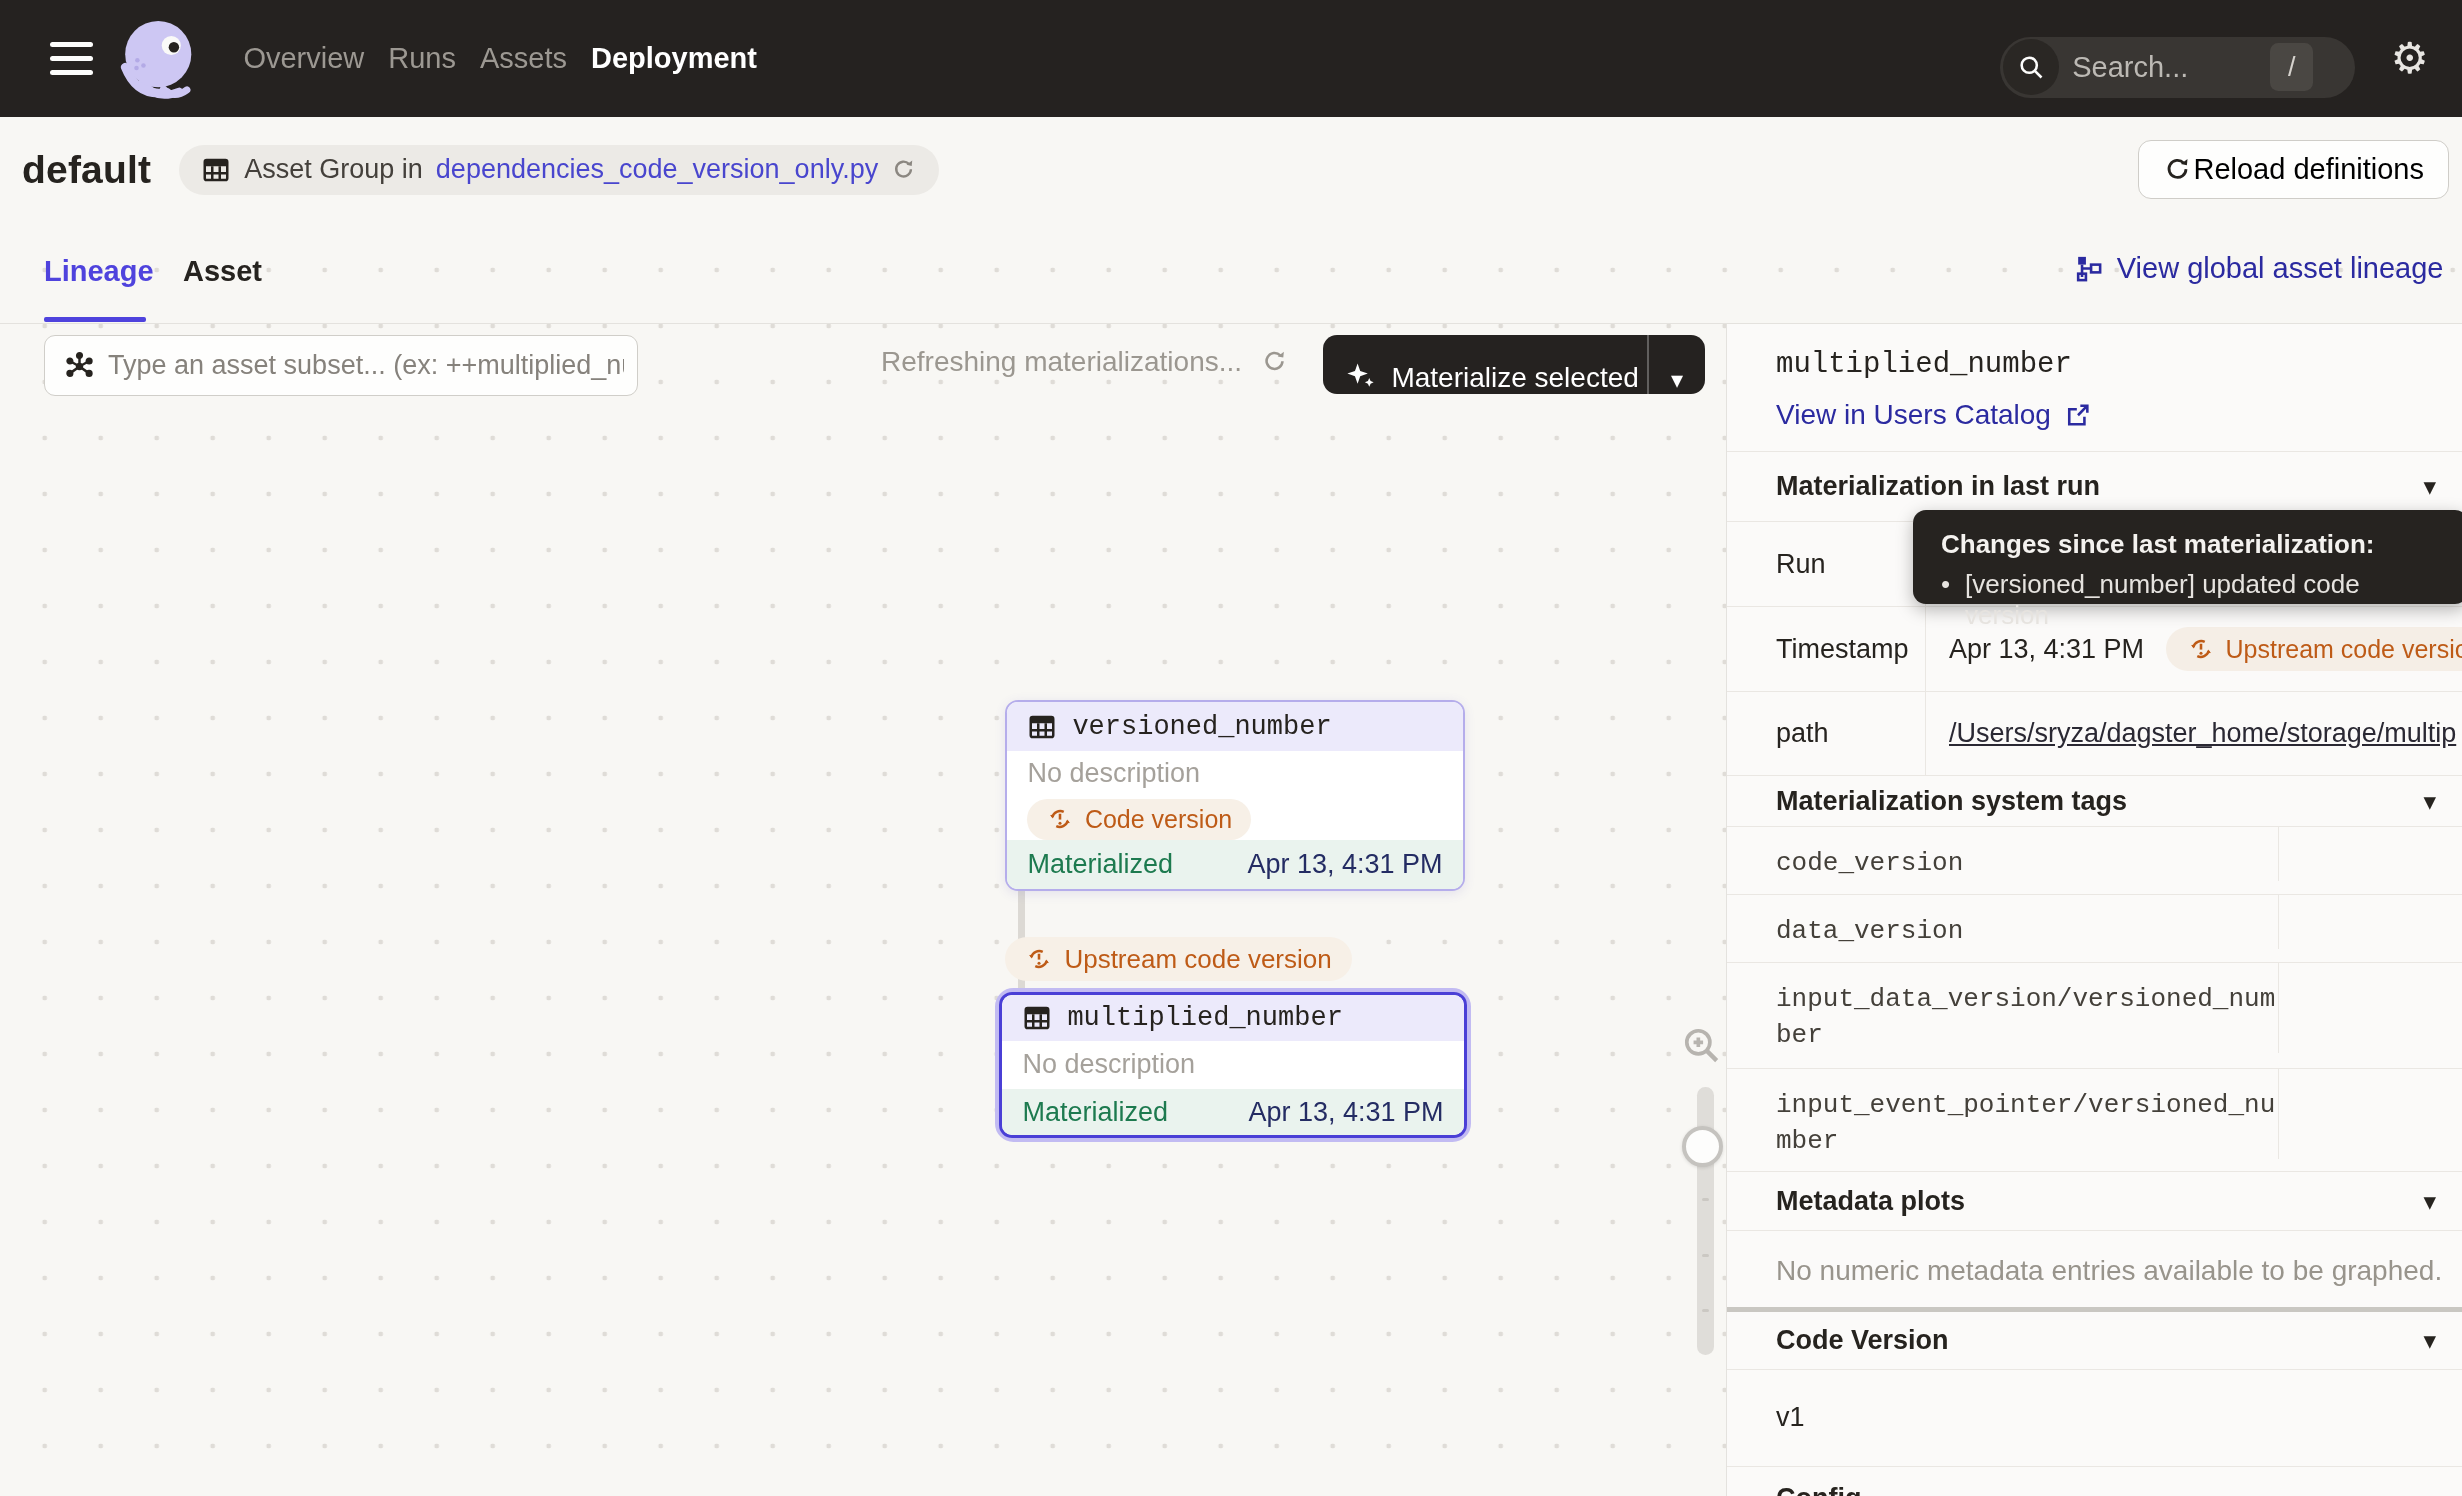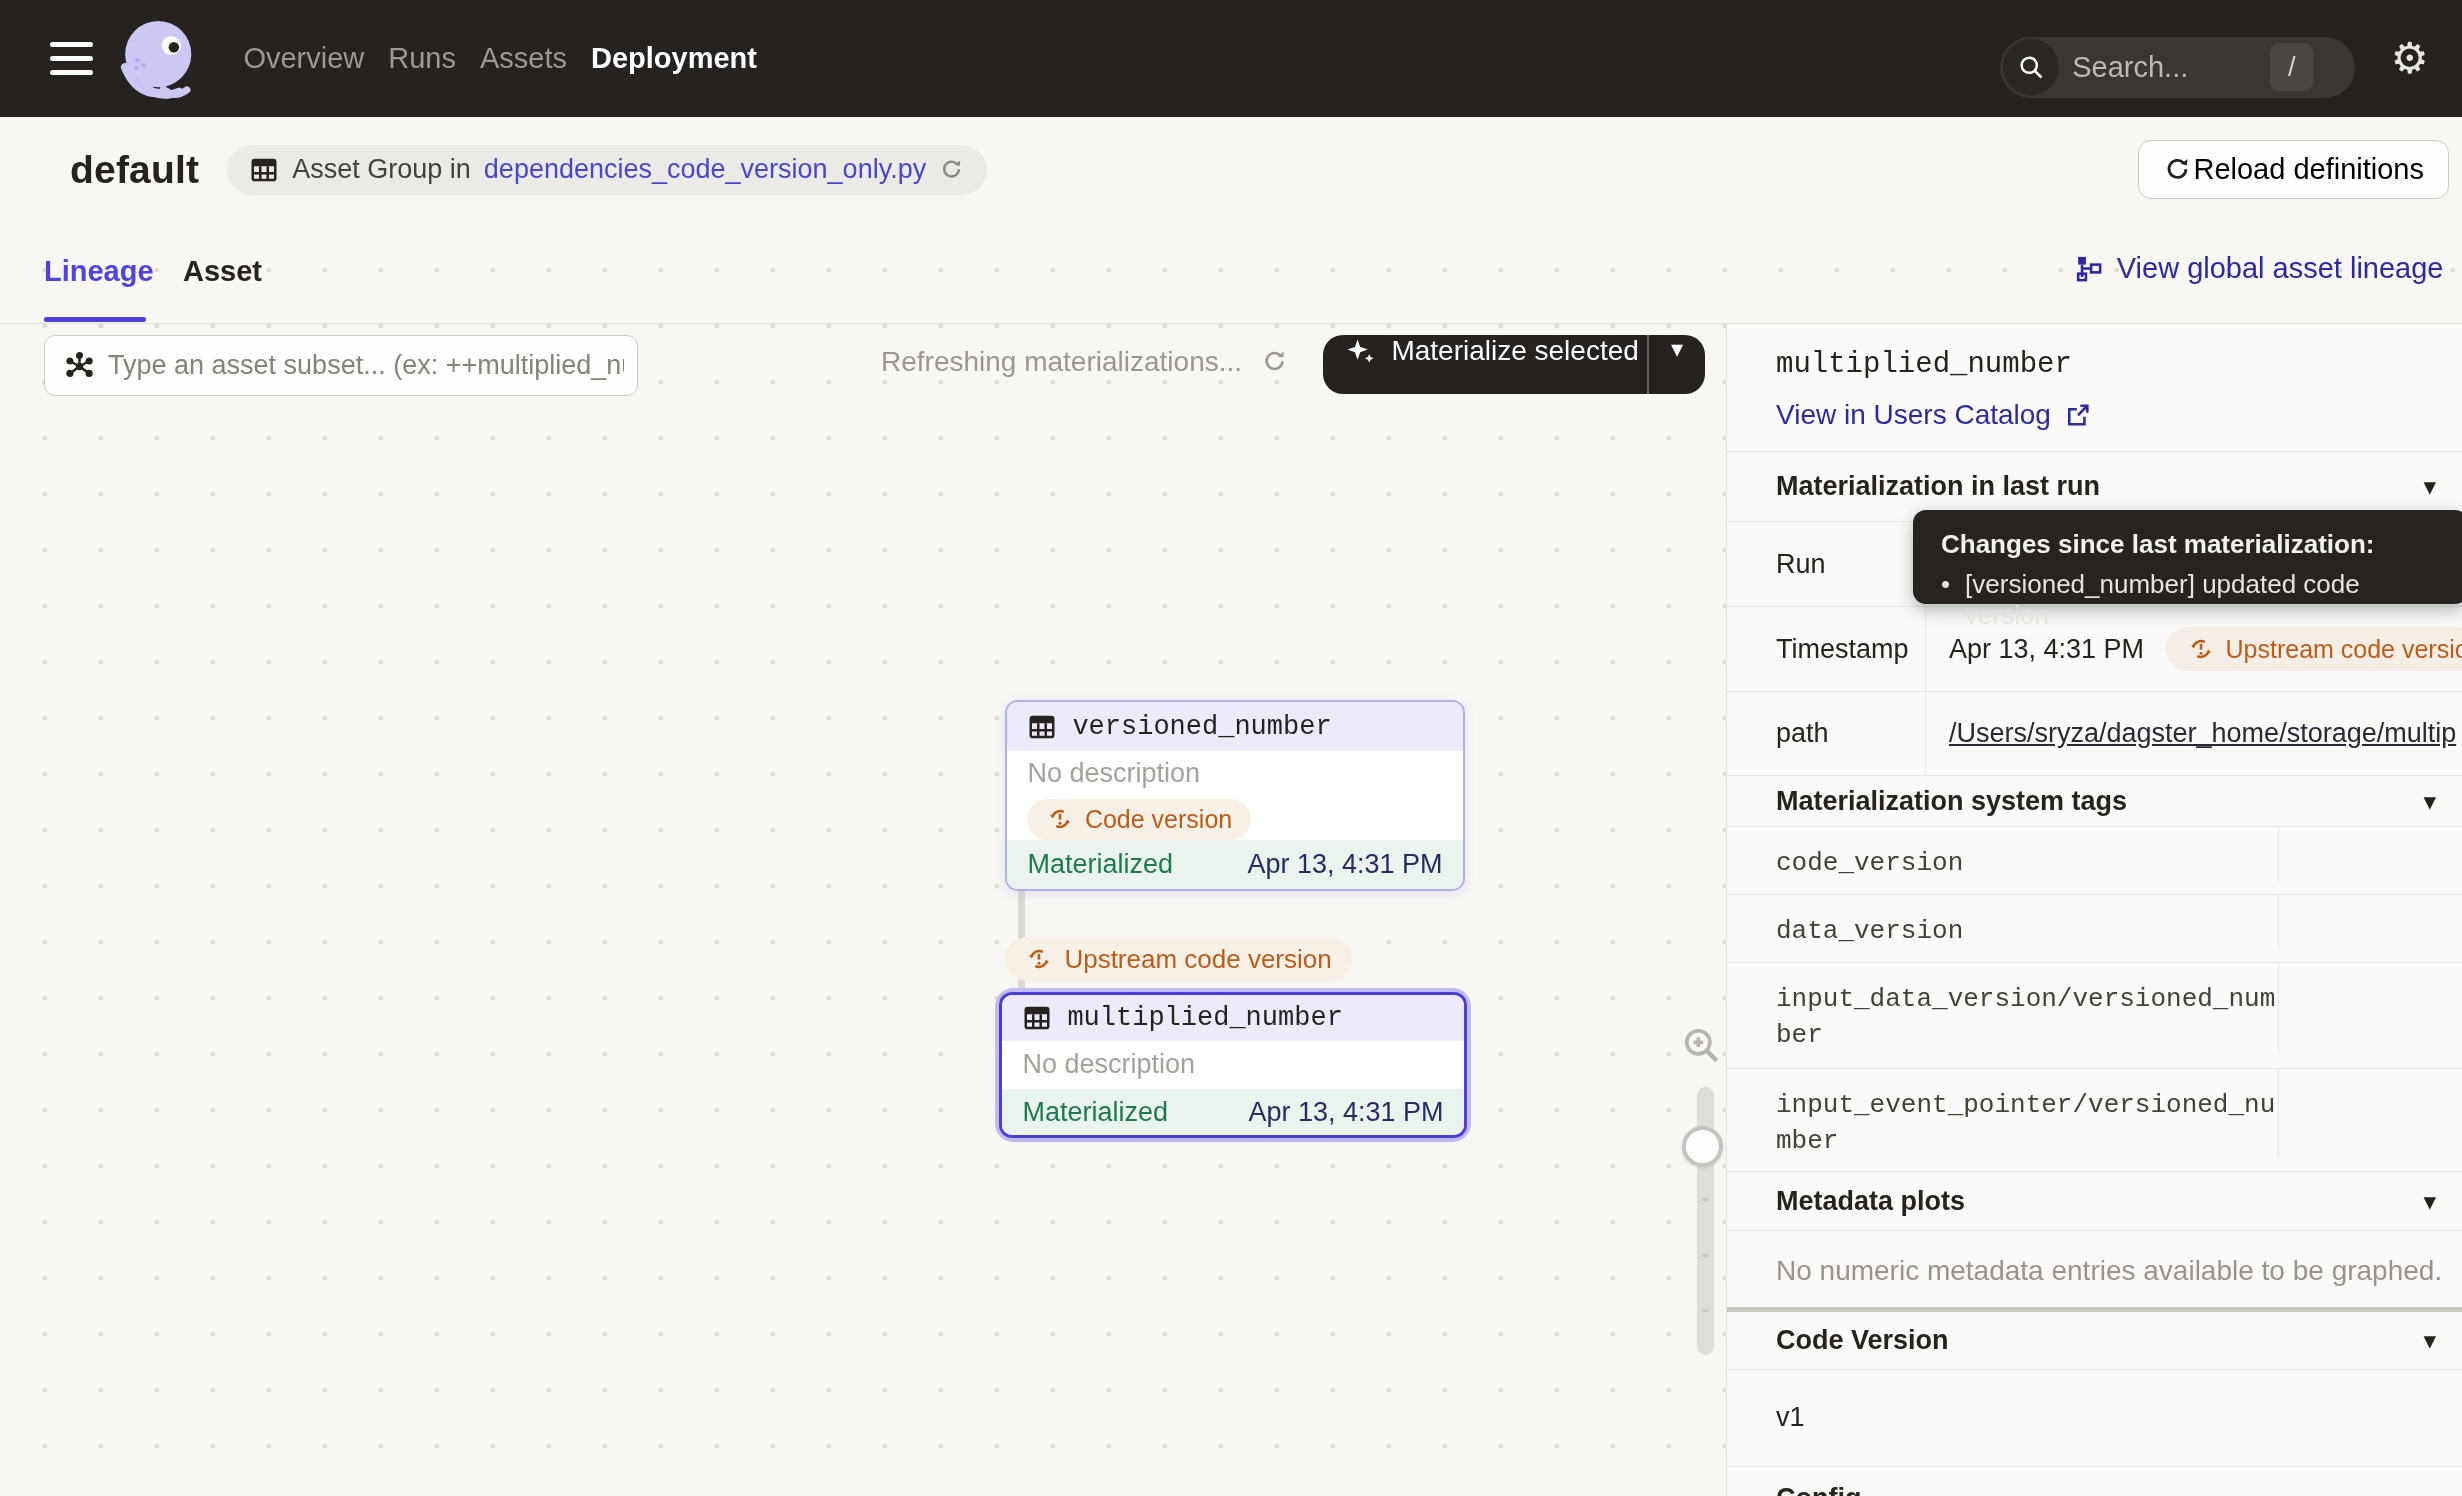--- a/index.html
+++ b/index.html
@@ -28,21 +28,21 @@
   .slash-badge { width:43px; height:48px; border-radius:8.3px; background:#4A4743; color:#D6D3CE;
                  font-size:27px; display:flex; align-items:center; justify-content:center; }
   .gear { margin:0 33px 0 35px; font-size:43px; color:#E8E6E2; line-height:1; cursor:pointer; }
 
   
   .content { position:absolute; left:0; top:117px; width:2462px; height:1380px;
     background:radial-gradient(circle,#DFDCD7 2.4px,transparent 2.6px) 16.7px 13px/56px 56px,#F8F7F4;
     overflow:hidden; }
   .top-band { position:absolute; left:0; top:0; width:2462px; height:105px; background:#F8F7F4;
               display:flex; align-items:center; }
-  .page-title { margin-left:70px; font-size:39px; font-weight:700; letter-spacing:0.2px; }
+  .page-title { margin-left:22px; font-size:39px; font-weight:700; letter-spacing:0.2px; }
   .group-badge { margin-left:28px; height:50px; border-radius:25px; background:#ECEAE6;
                  display:flex; align-items:center; padding:0 22px; gap:13px; font-size:27px; color:#44403B; }
   .group-badge .file-link { color:#4946CE; cursor:pointer; }
   .reload-btn { margin-left:auto; margin-right:13px; height:59px; border-radius:13px; background:#FEFEFD;
                 border:1.9px solid #CFCDC8; display:flex; align-items:center; padding:0 24px;
                 font-size:29px; cursor:pointer; }
 
   .tab-row { position:absolute; left:0; top:105px; width:2462px; height:102px;
              border-bottom:1.9px solid #E4E2DE; }
   .tab { position:absolute; top:33px; font-size:29px; cursor:pointer; }
@@ -56,21 +56,21 @@
   .graph { position:absolute; left:0; top:207px; width:1727px; height:1173px;
            border-right:1.9px solid #E4E2DE; overflow:hidden; }
   .subset-input-wrap { position:absolute; left:44px; top:11px; width:594px; height:61px; }
   .subset-input-wrap svg { position:absolute; left:18.5px; top:15px; }
   .subset-input { width:100%; height:100%; border:1.9px solid #D0CEC9; border-radius:11px; background:#FEFEFD;
                   font-size:27px; padding:0 13px 0 63px; outline:none; color:#26231F; font-family:inherit; }
   .subset-input::placeholder { color:#86827C; }
   .refreshing { position:absolute; left:881px; top:22px; display:flex; align-items:center; gap:18.5px;
                 font-size:28px; color:#9B9790; }
   .materialize-btn { position:absolute; left:1323px; top:11px; width:382px; height:59px; background:#252220;
-                     border-radius:20px; display:flex; align-items:flex-start; color:#FFFFFF; font-size:28px;
+                     border-radius:14px; display:flex; align-items:flex-end; color:#FFFFFF; font-size:28px;
                      cursor:pointer; }
   .materialize-btn .sparkle { margin-left:20.4px; margin-right:13px; }
   .mat-divider { width:1.9px; height:59px; background:rgba(255,255,255,.28); margin-left:auto; }
   .mat-caret { width:56px; text-align:center; font-size:24px; }
 
   .edge-line { position:absolute; left:1018px; top:552px; width:6.5px; height:116px; background:#DCD9D4; z-index:0; }
 
   .node { position:absolute; background:#FFFFFF; border:2.8px solid #B5ADEB; border-radius:13px;
           box-shadow:0 2.8px 11px rgba(90,80,190,.12); z-index:2; cursor:pointer; }
   .node-1 { left:1005px; top:376px; width:460px; height:191px; }

